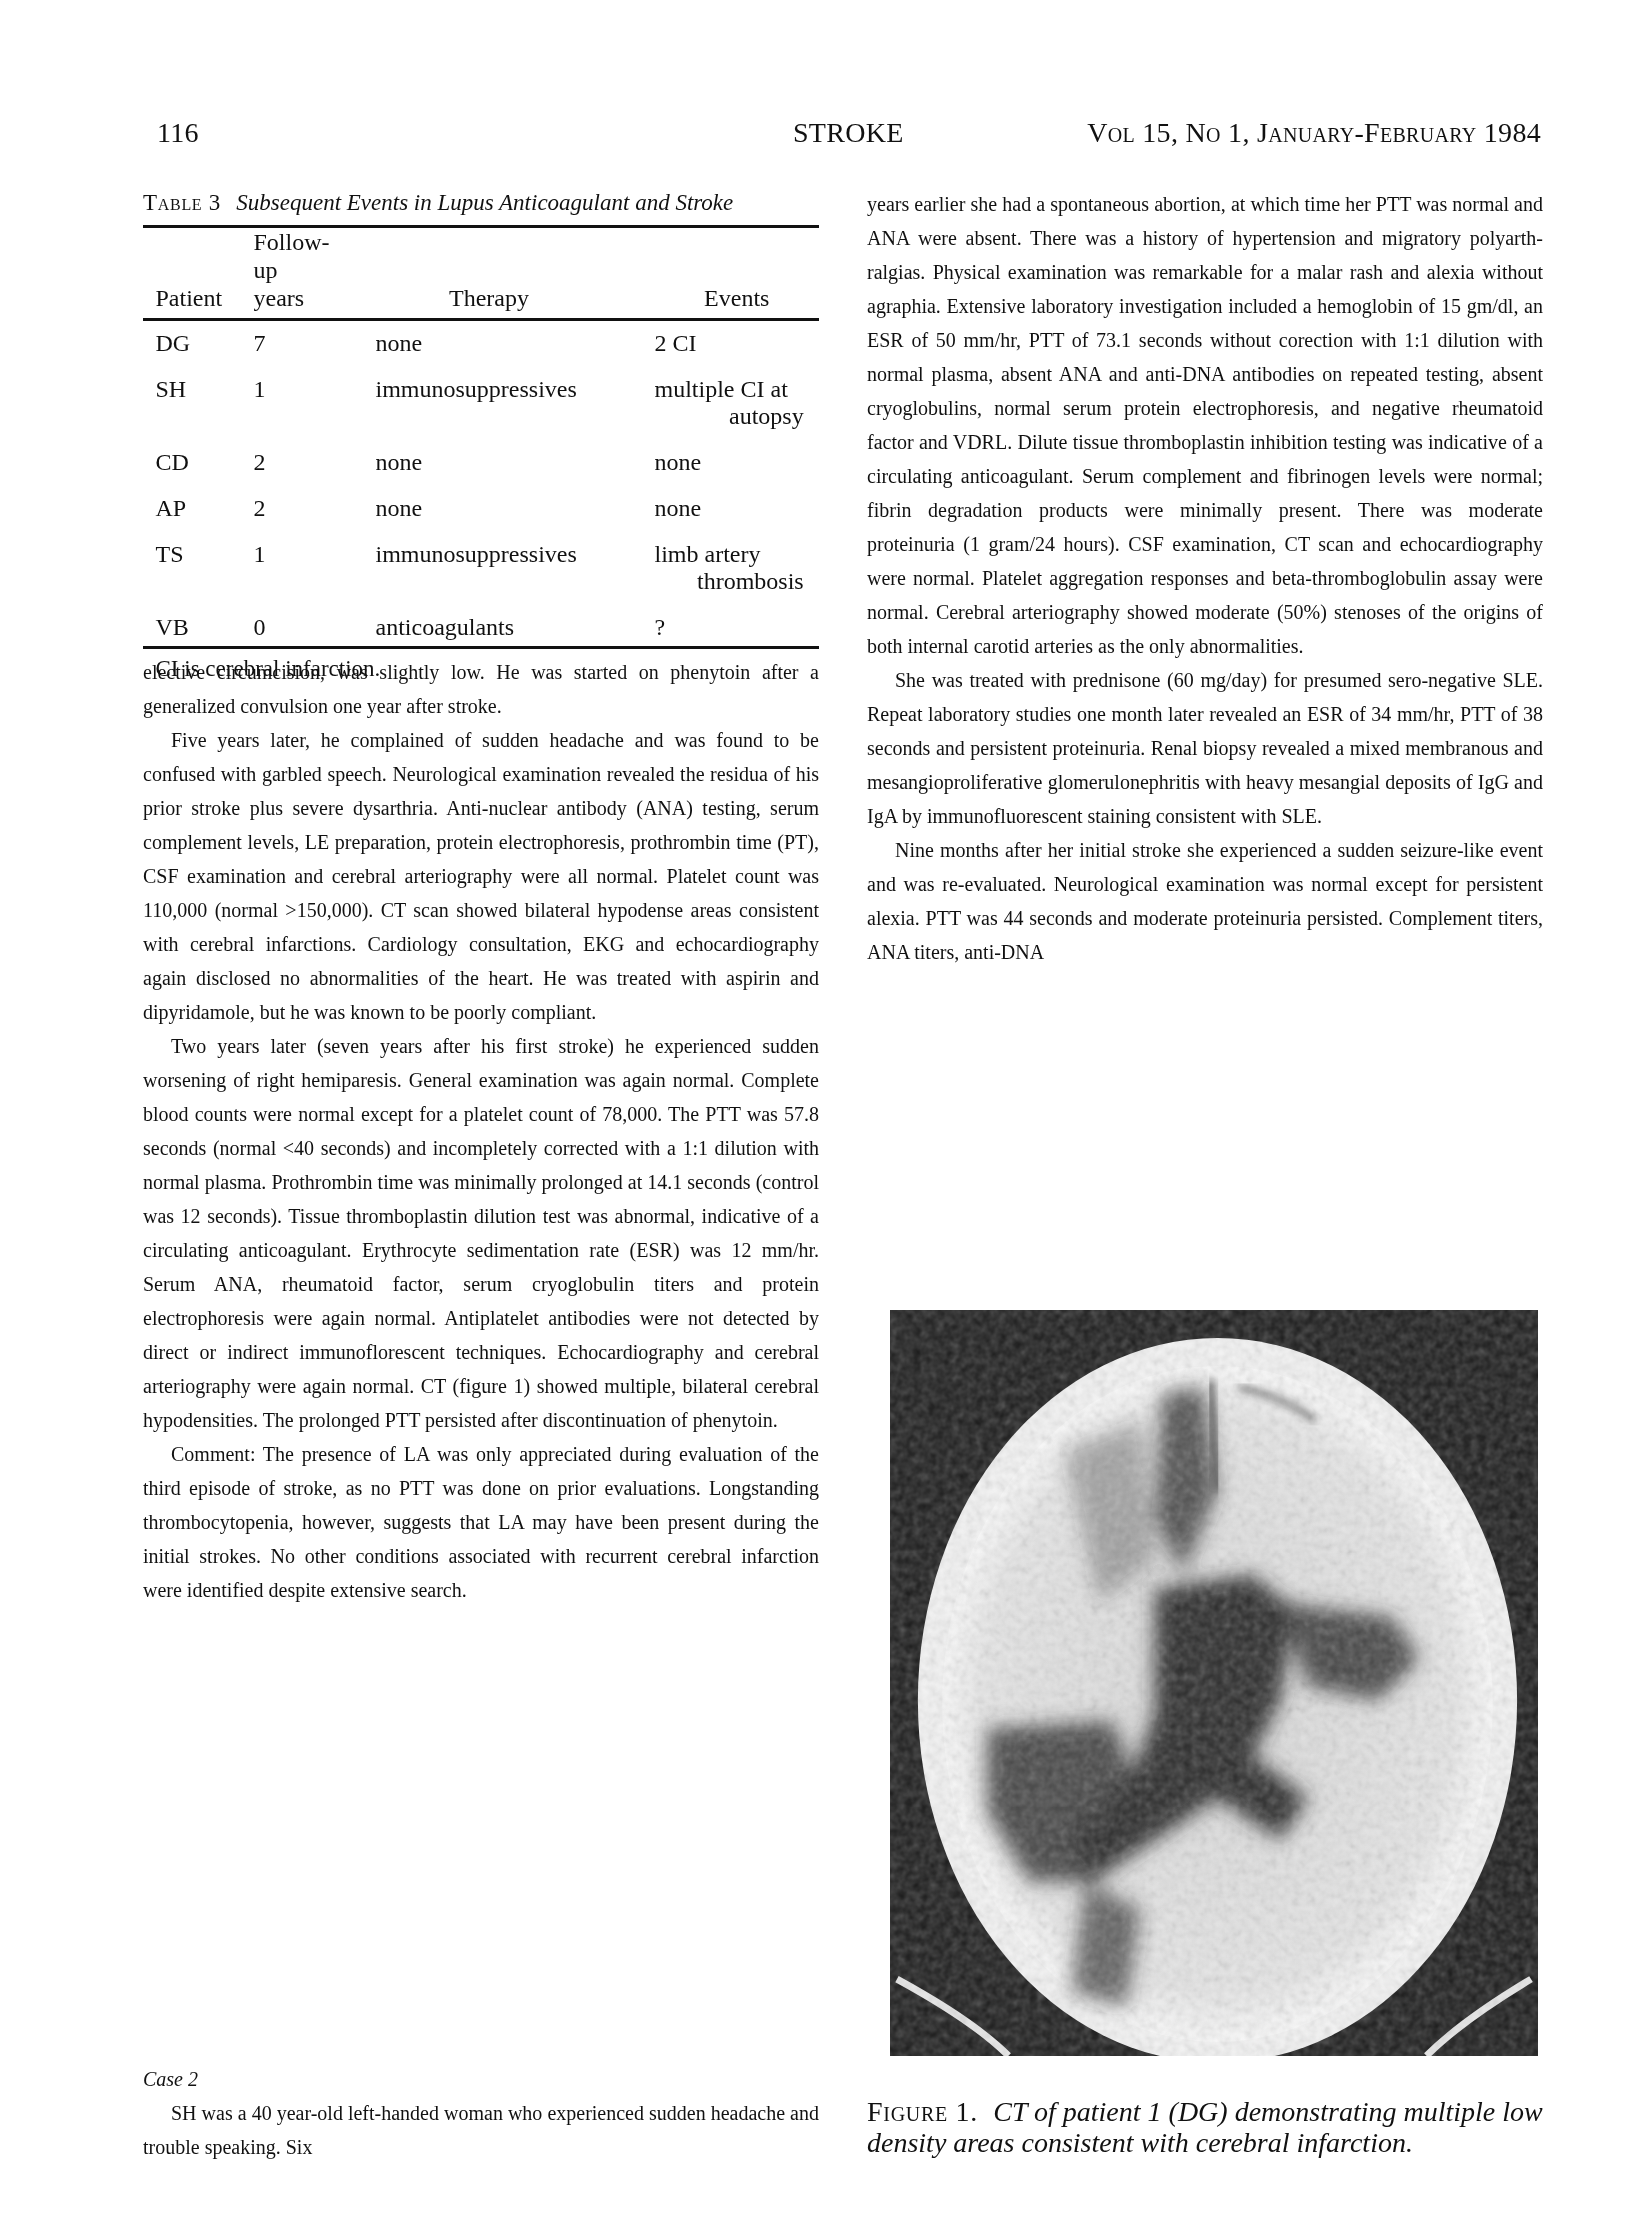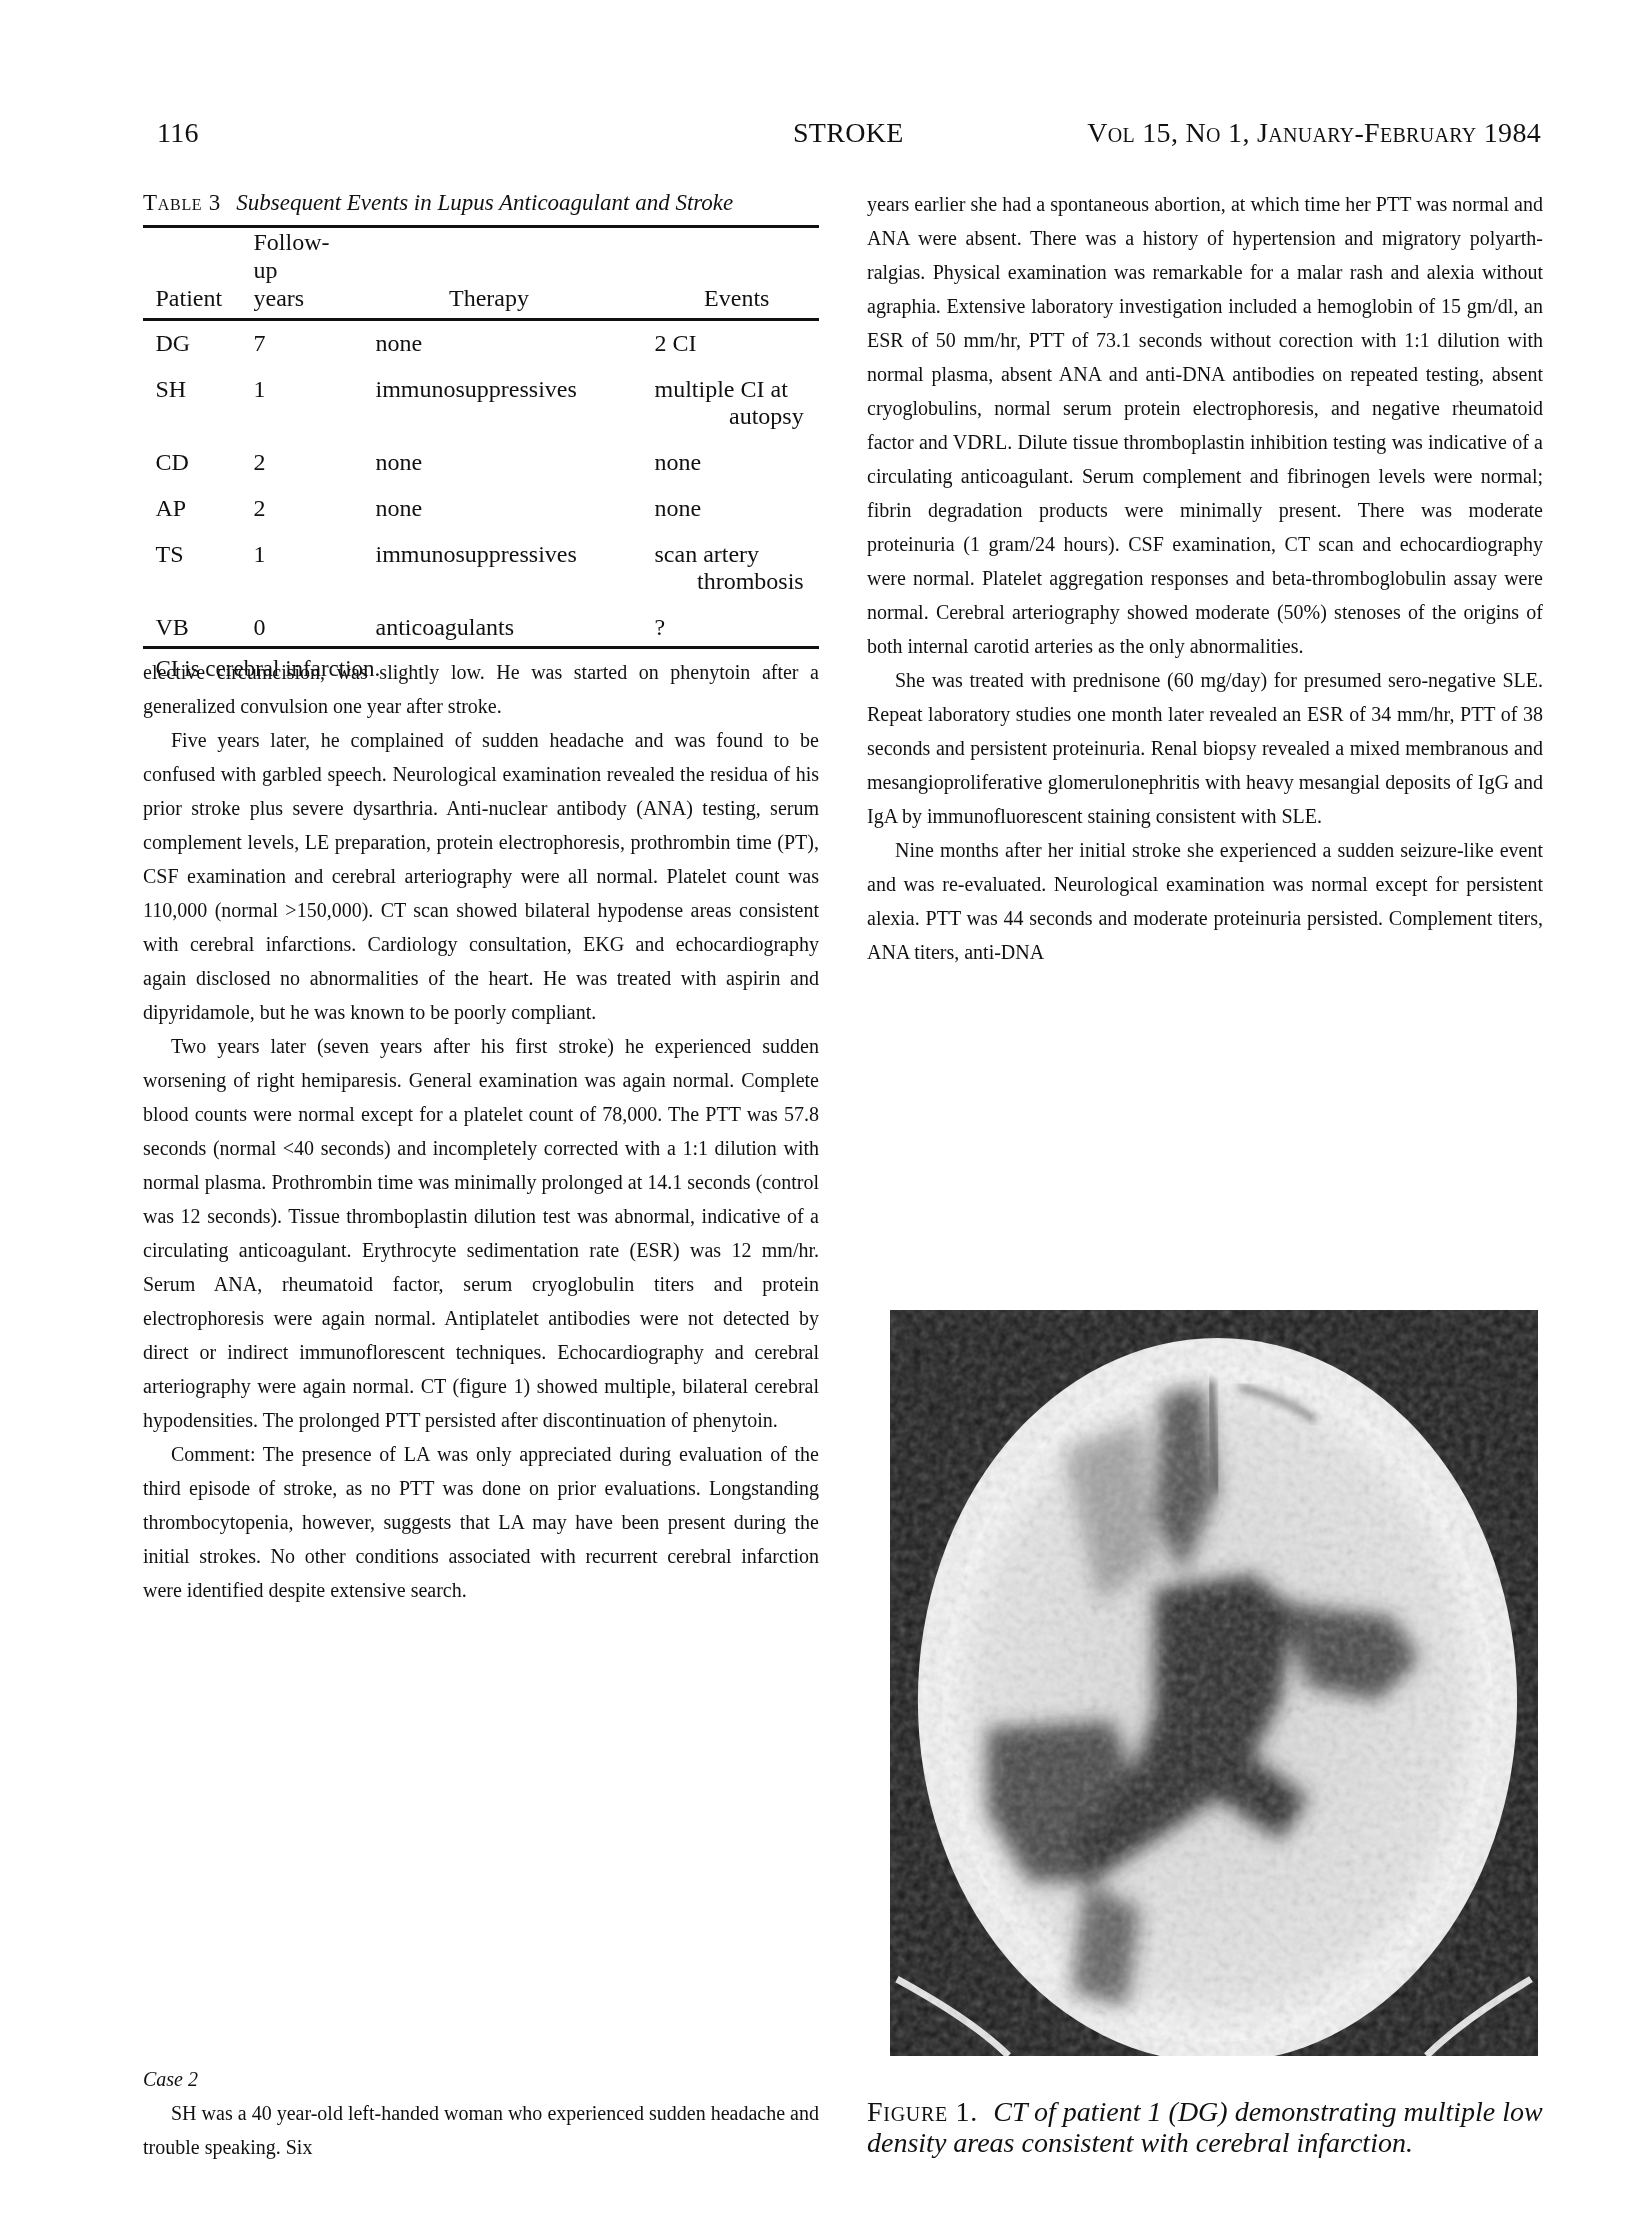--- a/index.html
+++ b/index.html
@@ -96,21 +96,21 @@
         <tr>
           <td class="c-pat">AP</td>
           <td class="c-fu">2</td>
           <td class="c-th">none</td>
           <td class="c-ev"><span>none</span></td>
         </tr>
         <tr>
           <td class="c-pat">TS</td>
           <td class="c-fu">1</td>
           <td class="c-th">immunosuppressives</td>
-          <td class="c-ev"><span>scan artery</span><span class="wrap2">thrombosis</span></td>
+          <td class="c-ev"><span>limb artery</span><span class="wrap2">thrombosis</span></td>
         </tr>
         <tr>
           <td class="c-pat">VB</td>
           <td class="c-fu">0</td>
           <td class="c-th">anticoagulants</td>
           <td class="c-ev"><span>?</span></td>
         </tr>
       </tbody>
   </table>
   <div class="tbl-foot">CI is cerebral infarction.</div>

